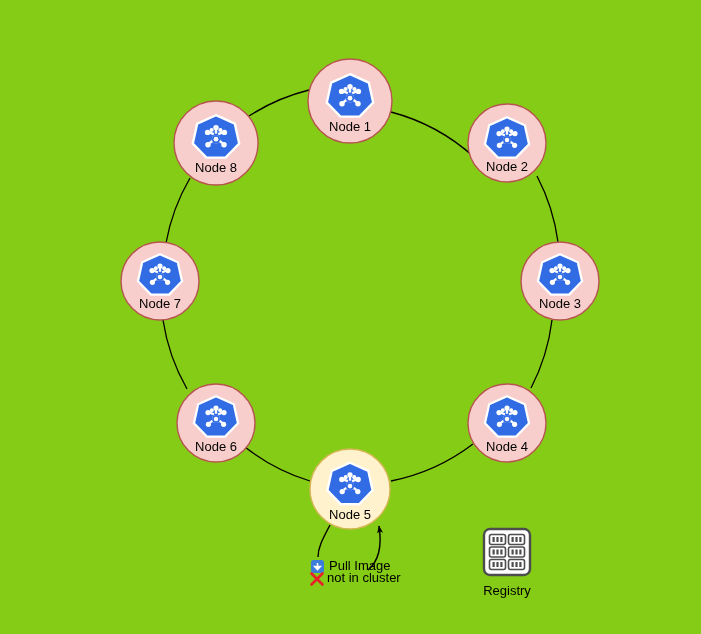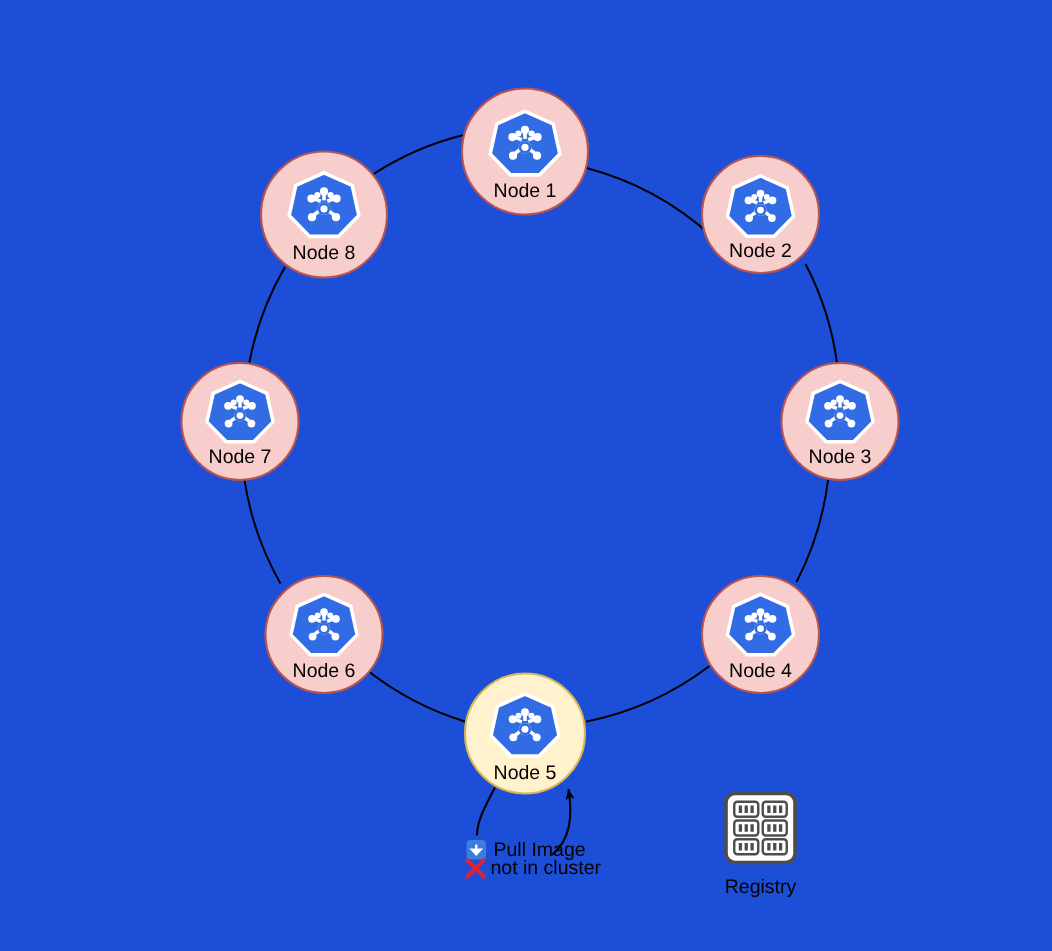--- a/index.html
+++ b/index.html
@@ -10,21 +10,21 @@
   body {
     width: 701px;
     height: 634px;
     font-family: "Liberation Sans", sans-serif;
     overflow: hidden;
   }
   #canvas {
     position: relative;
     width: 701px;
     height: 634px;
-    background: #1d4ed8;
+    background: #84cc16;
   }
   svg.diagram {
     position: absolute;
     left: 0;
     top: 0;
     width: 701px;
     height: 634px;
   }
   .node-label {
     font-family: "Liberation Sans", sans-serif;

